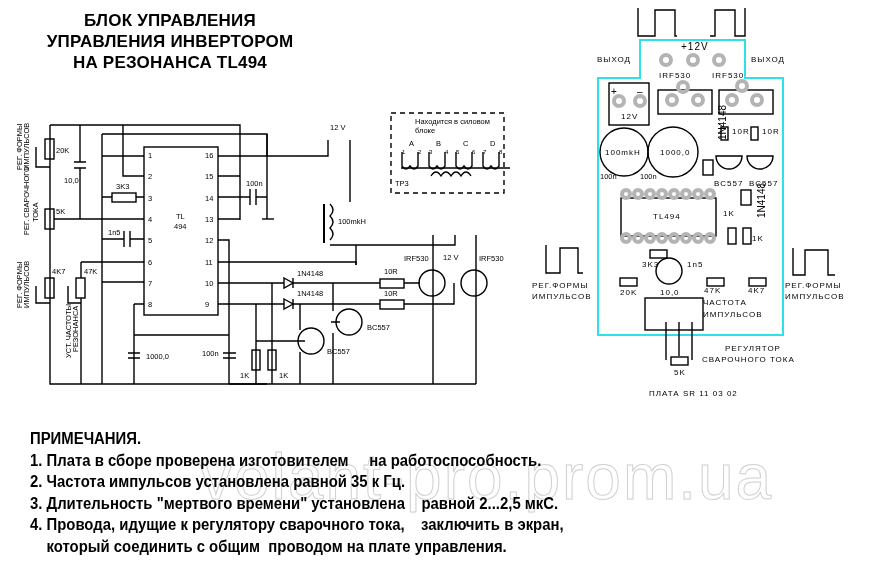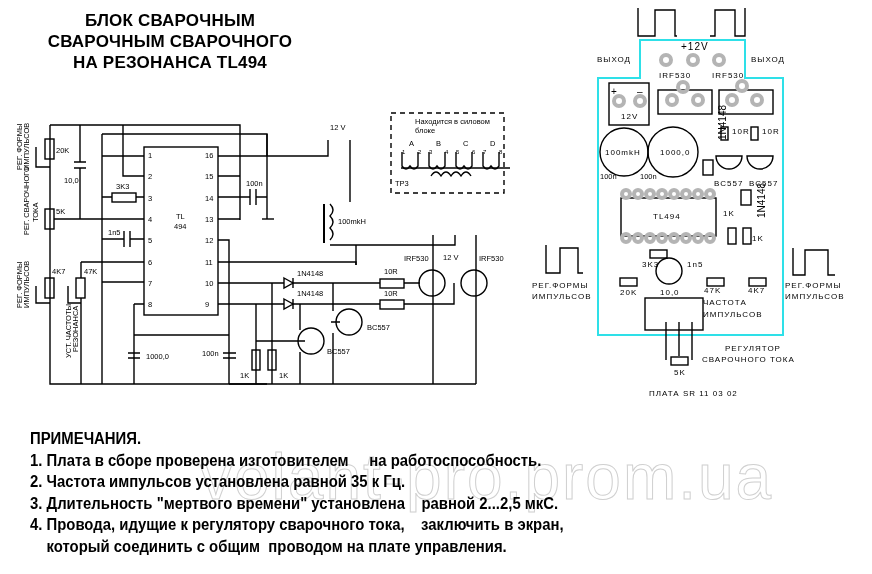--- a/index.html
+++ b/index.html
@@ -12,22 +12,22 @@
   .notes { position:absolute; left:30px; top:428px; font-family:"Liberation Sans", sans-serif; font-weight:bold; font-size:16px; line-height:21.5px; transform:scaleX(0.93); transform-origin:left top; white-space:pre; }
   .watermark { position:absolute; left:200px; top:440px; font-size:64px; color:transparent; -webkit-text-stroke:1px #d0d0d0; font-family:Liberation Sans, sans-serif; letter-spacing:2px; pointer-events:none; }
   .w { stroke:#000; stroke-width:1.4; fill:none; }
   .pad { fill:none; stroke:#b4b4b4; stroke-width:4; }
   .pcb { stroke:#2ee0e8; stroke-width:2; fill:none; }
 </style>
 </head>
 <body>
 
 <div class="title">
-  <div>БЛОК СВАРОЧНЫМ</div>
-  <div>СВАРОЧНЫМ СВАРОЧНОГО</div>
+  <div>БЛОК УПРАВЛЕНИЯ</div>
+  <div>УПРАВЛЕНИЯ ИНВЕРТОРОМ</div>
   <div>НА РЕЗОНАНСА TL494</div>
 </div>
 
 <div class="watermark">volant-pro.prom.ua</div>
 
 <svg width="872" height="574" viewBox="0 0 872 574">
 
   <g>
 
     <rect x="144" y="147" width="74" height="168" class="w"></rect>

